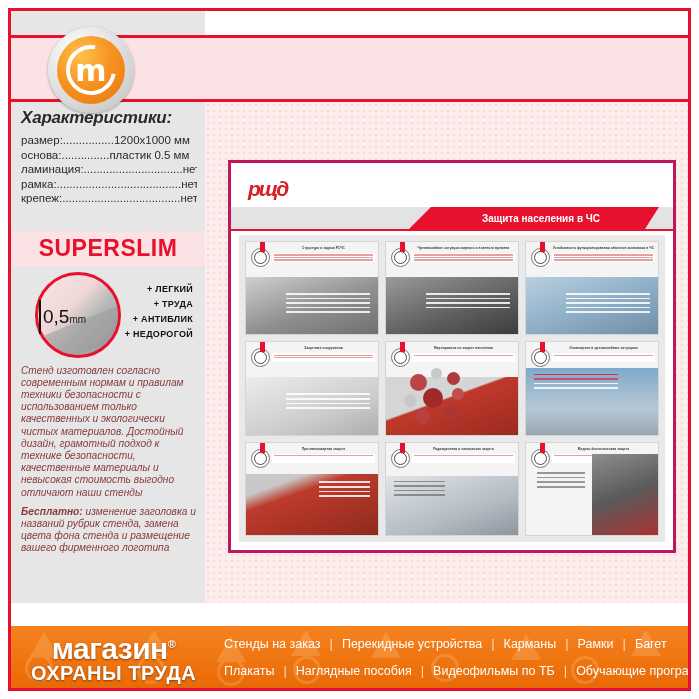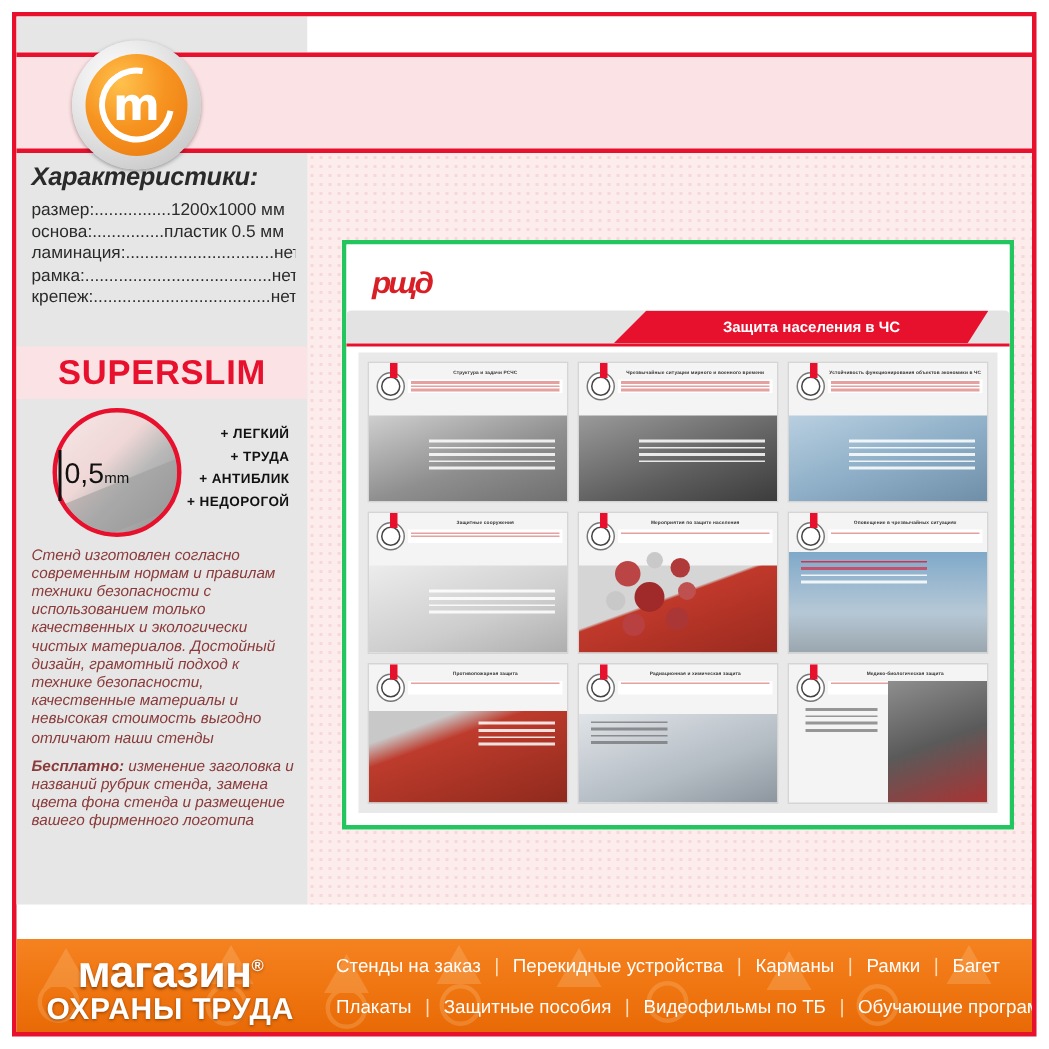--- a/index.html
+++ b/index.html
@@ -153,21 +153,21 @@
     background-image:
       radial-gradient(circle, #f7d8d8 1px, transparent 1.2px);
     background-size: 6px 6px;
   }
 
   
   .stand {
     position: absolute; left: 228px; top: 160px;
     width: 448px; height: 393px;
     background: #ffffff;
-    border: 3px solid #22c55e;
+    border: 3px solid #be185d;
   }
   .stand-inner { position: relative; width: 100%; height: 100%; background: #fff; }
 
   .rzd-logo {
     position: absolute; left: 18px; top: 15px;
     color: #d91f26; font-size: 20px; font-weight: bold;
     font-style: italic; letter-spacing: -2px;
     font-family: "Liberation Sans", sans-serif;
     transform: scaleX(1.05);
   }
@@ -602,21 +602,21 @@
         <span class="nav-sep">|</span>
         <a>Карманы</a>
         <span class="nav-sep">|</span>
         <a>Рамки</a>
         <span class="nav-sep">|</span>
         <a>Багет</a>
       </div>
       <div class="nav-row">
         <a>Плакаты</a>
         <span class="nav-sep">|</span>
-        <a>Защитные пособия</a>
+        <a>Наглядные пособия</a>
         <span class="nav-sep">|</span>
         <a>Видеофильмы по ТБ</a>
         <span class="nav-sep">|</span>
         <a>Обучающие программы</a>
       </div>
     </div>
   </div>
 
 </div>
 

